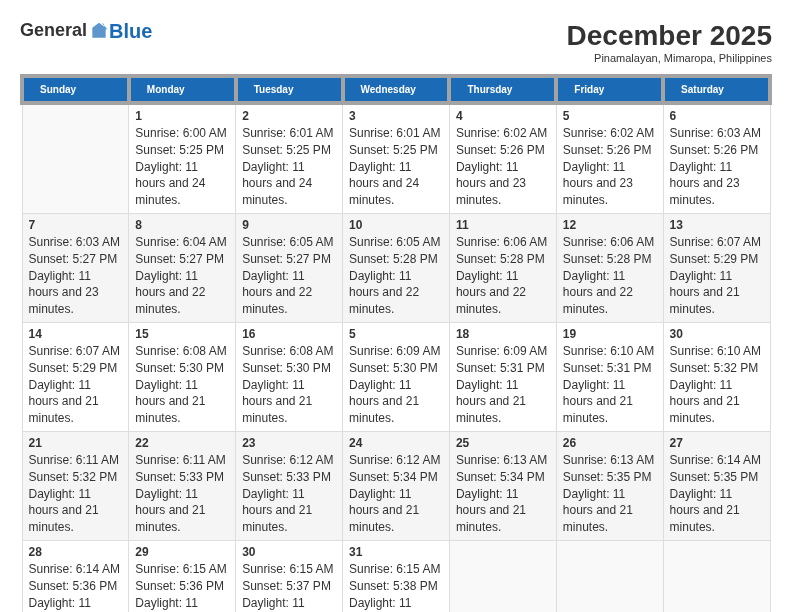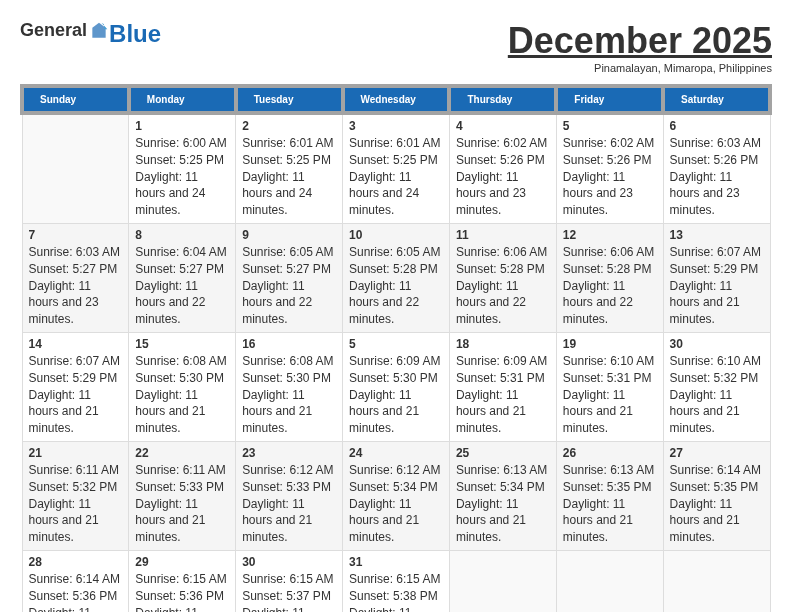--- a/index.html
+++ b/index.html
@@ -23,37 +23,36 @@
     .logo-text {
       display: flex;
       align-items: center;
     }
     .logo-general {
       font-size: 18px;
       font-weight: bold;
       color: #333;
     }
     .logo-blue {
-      font-size: 24px;
+      font-size: 20px;
       font-weight: bold;
       color: #1a6ab5;
     }
     .logo-icon {
       width: 20px;
       height: 20px;
       margin-left: 2px;
     }
     .title-area {
       text-align: right;
     }
     .month-title {
-      font-size: 36px;
-      font-weight: bold;
-      color: #333;
-      text-decoration: underline;
+      font-size: 28px;
+      font-weight: bold;
+      color: #333;
     }
     .location-title {
       font-size: 11px;
       color: #333;
     }
     .calendar {
       width: 100%;
       border-collapse: collapse;
       border: 1px solid #ccc;
     }

